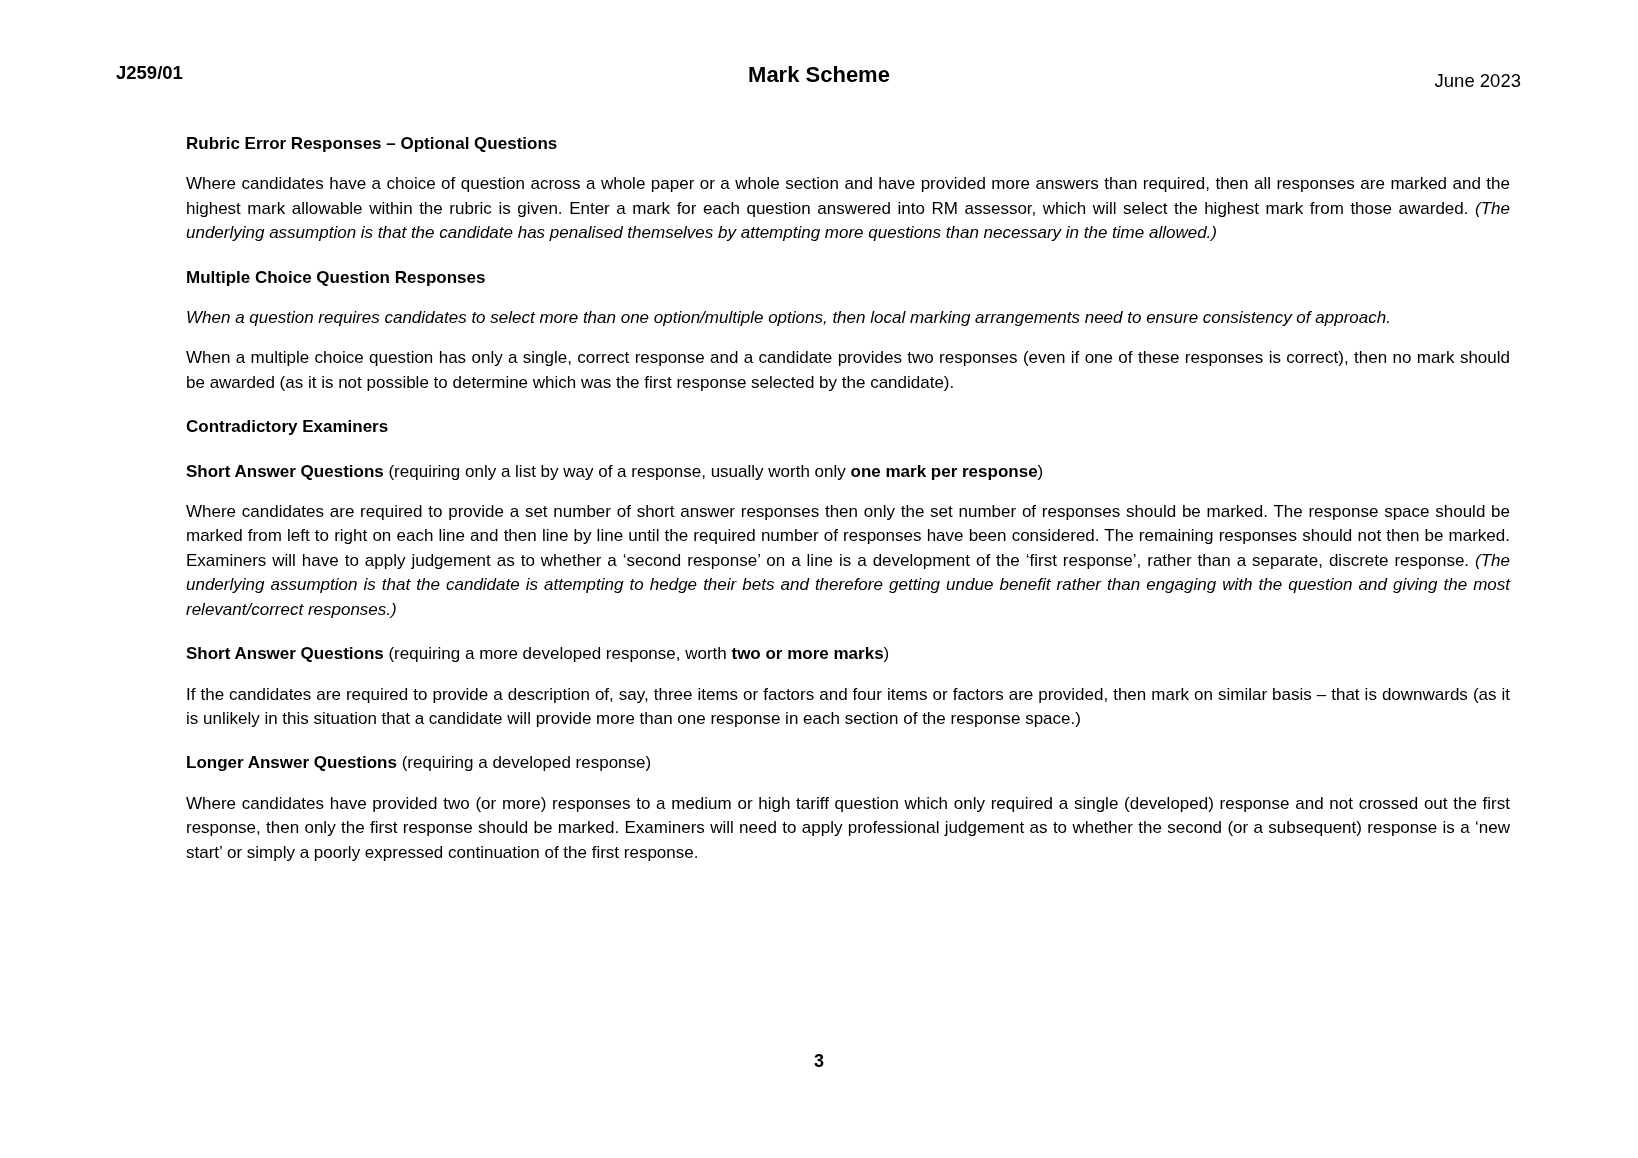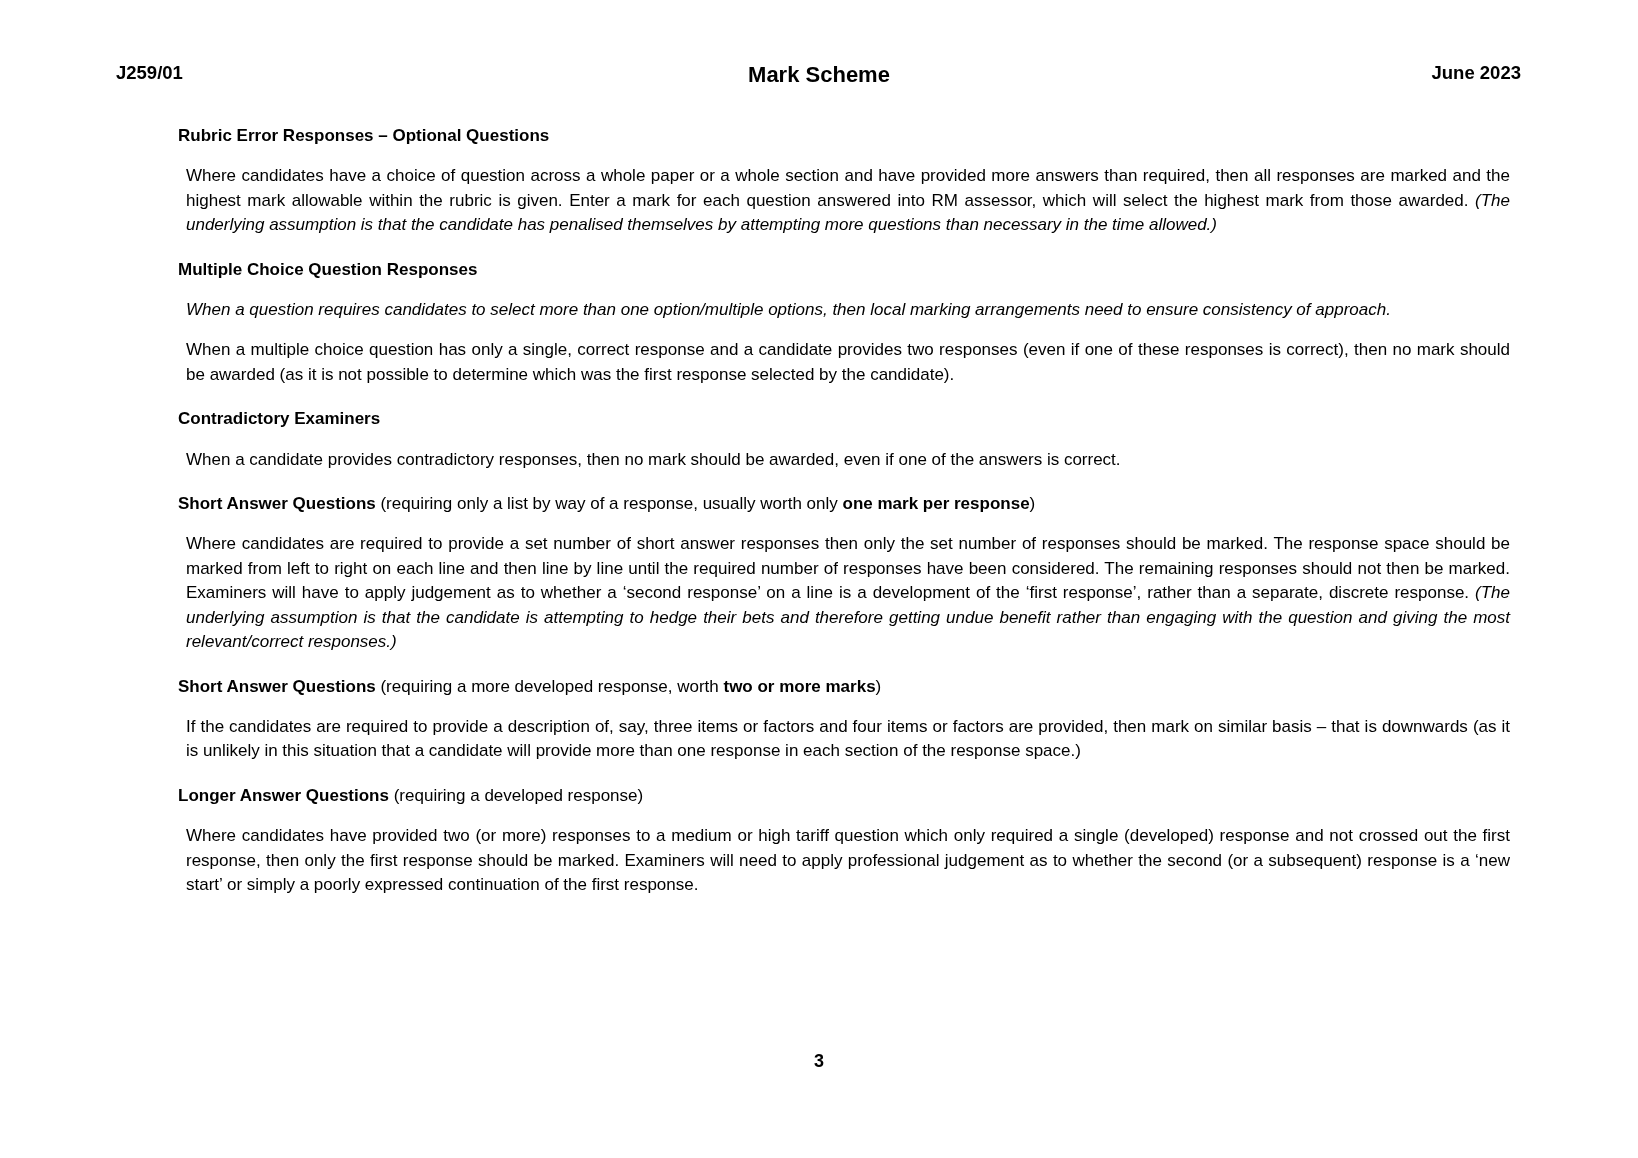--- a/index.html
+++ b/index.html
@@ -27,37 +27,37 @@
     position: absolute;
     top: 62px;
     left: 0;
     right: 0;
     text-align: center;
     font-weight: 700;
     font-size: 22px;
   }
   .hdr-right {
     position: absolute;
-    top: 62px;
+    top: 70px;
     right: 117px;
-    font-weight: 700;
+    font-weight: 400;
     font-size: 18.5px;
   }
   .doc {
     position: absolute;
     top: 116px;
     left: 170px;
     width: 1356px;
     line-height: 24.4px;
   }
   .doc-section {
     margin: 0 0 20px 0;
   }
   .heading {
-    margin: 8px;
+    margin: 16px;
     text-align: left;
   }
   .para {
     margin: 16px;
     text-align: justify;
   }
   .run-b { font-weight: 700; }
   .run-r { font-weight: 400; font-style: normal; }
   .run-i { font-style: italic; font-weight: 400; }
   .page-number {
@@ -84,21 +84,20 @@
       <p class="heading"><span class="run-b">Rubric Error Responses – Optional Questions</span></p>
       <p class="para"><span class="run-r">Where candidates have a choice of question across a whole paper or a whole section and have provided more answers than required, then all responses are marked and the highest mark allowable within the rubric is given. Enter a mark for each question answered into RM assessor, which will select the highest mark from those awarded. </span><span class="run-i">(The underlying assumption is that the candidate has penalised themselves by attempting more questions than necessary in the time allowed.)</span></p>
     </section>
     <section class="doc-section">
       <p class="heading"><span class="run-b">Multiple Choice Question Responses</span></p>
       <p class="para"><span class="run-i">When a question requires candidates to select more than one option/multiple options, then local marking arrangements need to ensure consistency of approach.</span></p>
       <p class="para"><span class="run-r">When a multiple choice question has only a single, correct response and a candidate provides two responses (even if one of these responses is correct), then no mark should be awarded (as it is not possible to determine which was the first response selected by the candidate).</span></p>
     </section>
     <section class="doc-section">
       <p class="heading"><span class="run-b">Contradictory Examiners</span></p>
-      <p class="para"><span class="run-r">When a candidate provides contradictory responses, then no mark should be awarded, even if one of the answers is correct.</span></p>
     </section>
     <section class="doc-section">
       <p class="heading"><span class="run-b">Short Answer Questions</span><span class="run-r"> (requiring only a list by way of a response, usually worth only </span><span class="run-b">one mark per response</span><span class="run-r">)</span></p>
       <p class="para"><span class="run-r">Where candidates are required to provide a set number of short answer responses then only the set number of responses should be marked. The response space should be marked from left to right on each line and then line by line until the required number of responses have been considered.  The remaining responses should not then be marked. Examiners will have to apply judgement as to whether a ‘second response’ on a line is a development of the ‘first response’, rather than a separate, discrete response.  </span><span class="run-i">(The underlying assumption is that the candidate is attempting to hedge their bets and therefore getting undue benefit rather than engaging with the question and giving the most relevant/correct responses.)</span></p>
     </section>
     <section class="doc-section">
       <p class="heading"><span class="run-b">Short Answer Questions</span><span class="run-r"> (requiring a more developed response, worth </span><span class="run-b">two or more marks</span><span class="run-r">)</span></p>
       <p class="para"><span class="run-r">If the candidates are required to provide a description of, say, three items or factors and four items or factors are provided, then mark on similar basis – that is downwards (as it is unlikely in this situation that a candidate will provide more than one response in each section of the response space.)</span></p>
     </section>
     <section class="doc-section">

